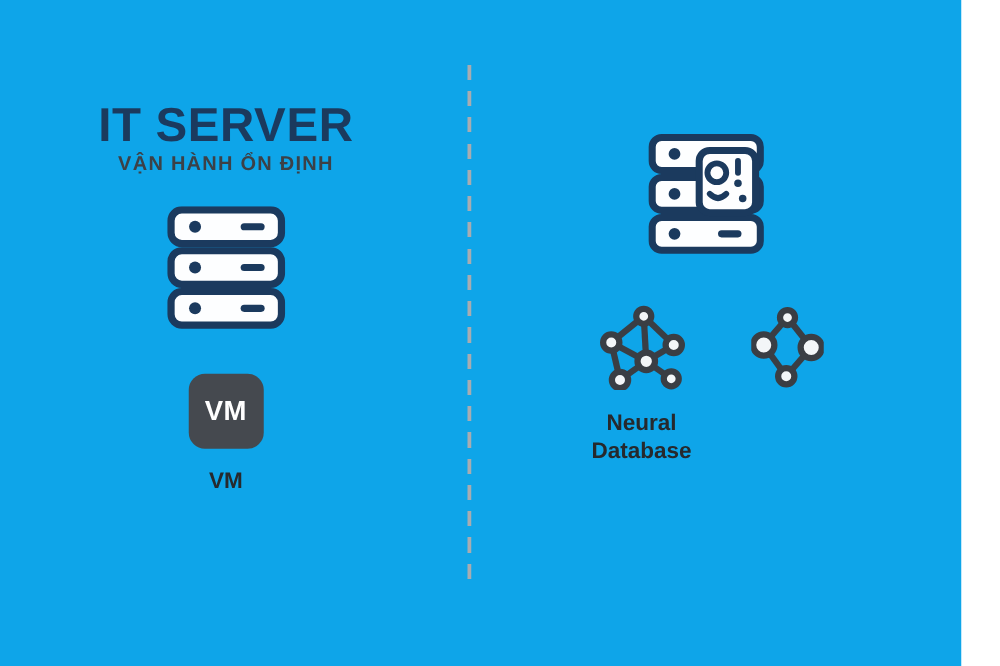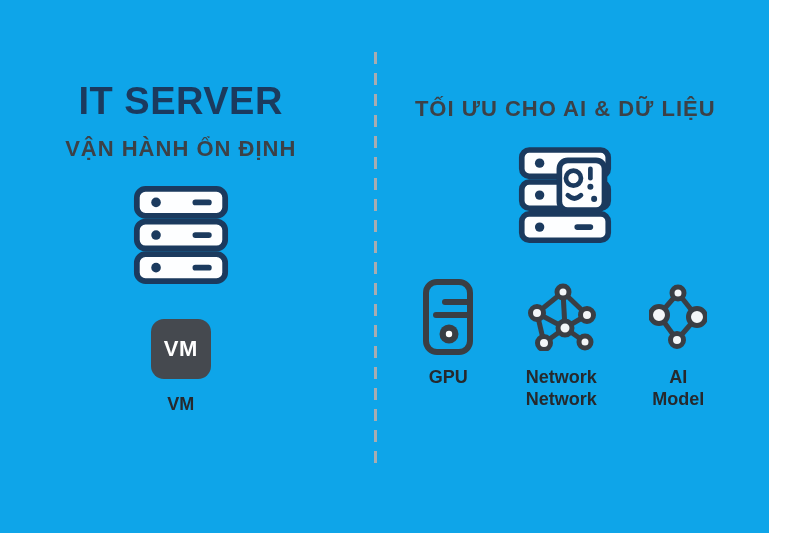--- a/index.html
+++ b/index.html
@@ -15,21 +15,21 @@
   .panel-left{width:376px;}
   .panel-right{width:424px;}
   .divider{
     position:absolute;left:374px;top:52px;width:3px;height:413px;
     background:repeating-linear-gradient(to bottom,#a8acb1 0px,#a8acb1 12px,transparent 12px,transparent 21px);
   }
   .title{
     font-size:38px;font-weight:bold;color:#1b3a5e;letter-spacing:0.5px;line-height:1.05;
   }
   .subtitle{
-    margin-top:14px;font-size:22px;font-weight:bold;color:#3c4147;letter-spacing:1px;line-height:1.2;
+    font-size:16px;font-weight:bold;color:#3c4147;letter-spacing:1px;line-height:1.2;
   }
   .server-icon{margin-top:24px;}
   .icon-row{display:flex;margin-top:28px;align-items:flex-start;}
   .panel-left .icon-row{gap:40px;}
   .panel-right .icon-row{gap:46px;}
   .icon-item{display:flex;flex-direction:column;align-items:center;}
   .icon-cell{display:flex;align-items:center;justify-content:center;}
   .panel-left .icon-cell{height:64px;}
   .panel-right .icon-cell{height:74px;}
   .icon-label{
@@ -82,21 +82,20 @@
                 <span>VM</span>
               </div>
           </div>
           <div class="icon-label">VM</div>
         </div>
 
       </div>
     </div>
 
     <div class="panel panel-right">
-      <div class="subtitle">TỐI ƯU CHO AI &amp; DỮ LIỆU</div>
 
       <div class="server-icon">
         <svg width="94" height="102" viewBox="0 0 100 108">
           <g stroke="#1b3a5e" stroke-width="6" fill="#fdfeff">
             <rect x="4" y="4" width="92" height="28" rx="8"></rect>
             <rect x="4" y="38" width="92" height="28" rx="8"></rect>
             <rect x="4" y="72" width="92" height="28" rx="8"></rect>
           </g>
           <g fill="#1b3a5e">
             <circle cx="23" cy="18" r="5"></circle>
@@ -108,32 +107,20 @@
           <rect x="44" y="15" width="48" height="53" rx="9" fill="#fdfeff" stroke="#1b3a5e" stroke-width="6"></rect>
           <circle cx="59" cy="34" r="8" fill="none" stroke="#1b3a5e" stroke-width="5"></circle>
           <line x1="77" y1="24" x2="77" y2="34" stroke="#1b3a5e" stroke-width="5" stroke-linecap="round"></line>
           <circle cx="77" cy="43" r="3.2" fill="#1b3a5e"></circle>
           <path d="M53,52 q7,7 14,0" fill="none" stroke="#1b3a5e" stroke-width="5" stroke-linecap="round"></path>
           <circle cx="81" cy="56" r="3.2" fill="#1b3a5e"></circle>
         </svg>
       </div>
 
       <div class="icon-row">
-        <div class="icon-item">
-          <div class="icon-cell">
-            <svg width="50" height="76" viewBox="0 0 50 76">
-              <rect x="3" y="3" width="44" height="70" rx="11" fill="none" stroke="#3a3e44" stroke-width="6"></rect>
-              <line x1="22" y1="23" x2="44" y2="23" stroke="#3a3e44" stroke-width="6" stroke-linecap="round"></line>
-              <line x1="13" y1="36" x2="44" y2="36" stroke="#3a3e44" stroke-width="6" stroke-linecap="round"></line>
-              <circle cx="26" cy="55" r="9.5" fill="#3a3e44"></circle>
-              <circle cx="26" cy="55" r="3.2" fill="#ffffff"></circle>
-            </svg>
-          </div>
-          <div class="icon-label">GPU</div>
-        </div>
 
         <div class="icon-item">
           <div class="icon-cell">
             <svg width="70" height="68" viewBox="0 0 70 68">
               <g stroke="#3a3e44" stroke-width="5">
                 <line x1="37" y1="9" x2="11" y2="30"></line>
                 <line x1="37" y1="9" x2="61" y2="32"></line>
                 <line x1="37" y1="9" x2="39" y2="45"></line>
                 <line x1="11" y1="30" x2="39" y2="45"></line>
                 <line x1="11" y1="30" x2="18" y2="60"></line>
@@ -144,39 +131,38 @@
               <g fill="#f3f6f8" stroke="#3a3e44" stroke-width="5">
                 <circle cx="37" cy="9" r="6"></circle>
                 <circle cx="11" cy="30" r="6.5"></circle>
                 <circle cx="61" cy="32" r="6.5"></circle>
                 <circle cx="39" cy="45" r="7"></circle>
                 <circle cx="18" cy="60" r="6.5"></circle>
                 <circle cx="59" cy="59" r="6"></circle>
               </g>
             </svg>
           </div>
-          <div class="icon-label label-wrap-nn">Network Network</div>
+          <div class="icon-label label-wrap-nn">Neural Database</div>
         </div>
 
         <div class="icon-item">
           <div class="icon-cell">
             <svg width="58" height="66" viewBox="0 0 58 66">
               <g stroke="#3a3e44" stroke-width="5">
                 <line x1="29" y1="9" x2="10" y2="31"></line>
                 <line x1="29" y1="9" x2="48" y2="33"></line>
                 <line x1="10" y1="31" x2="28" y2="56"></line>
                 <line x1="48" y1="33" x2="28" y2="56"></line>
               </g>
               <g fill="#f3f6f8" stroke="#3a3e44" stroke-width="5">
                 <circle cx="29" cy="9" r="6"></circle>
                 <circle cx="10" cy="31" r="8.5"></circle>
                 <circle cx="48" cy="33" r="8.5"></circle>
                 <circle cx="28" cy="56" r="6.5"></circle>
               </g>
             </svg>
           </div>
-          <div class="icon-label label-wrap-ai">AI Model</div>
         </div>
       </div>
     </div>
 
   </div>
 </div>
 
 </body></html>

